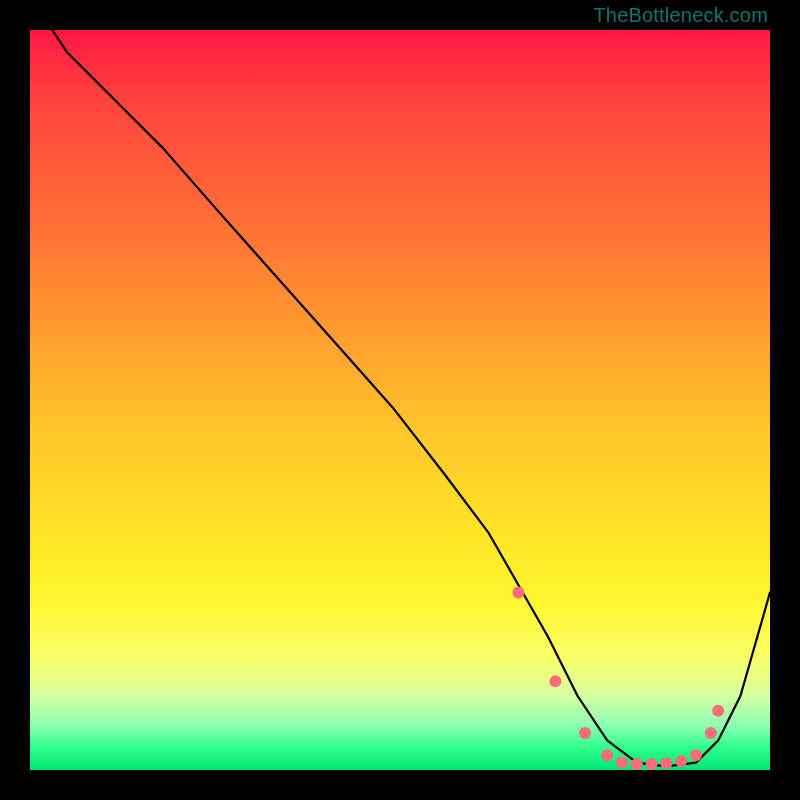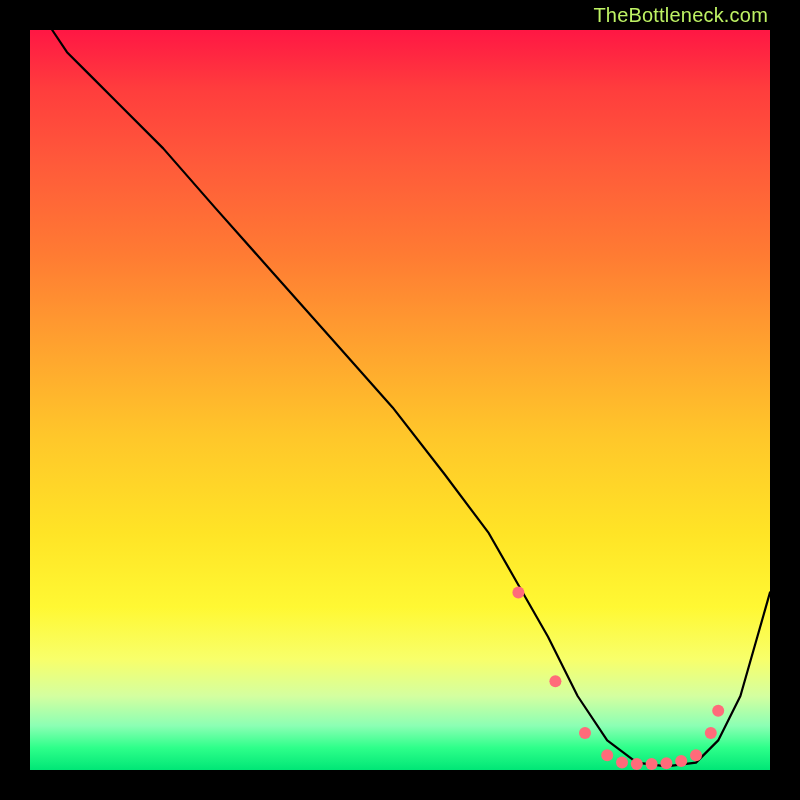--- a/index.html
+++ b/index.html
@@ -38,21 +38,21 @@
       #d4ffa0 90%,
       #8cffb4 94%,
       #2eff8a 97%,
       #00e676 100%
     );
   }
   .watermark {
     position: absolute;
     top: 4px;
     right: 32px;
-    color: #bef264;
+    color: #0f766e;
     font-size: 20px;
     font-weight: 500;
     letter-spacing: 0.2px;
     z-index: 5;
   }
   svg.curve {
     position: absolute;
     left: 0;
     top: 0;
     width: 740px;

